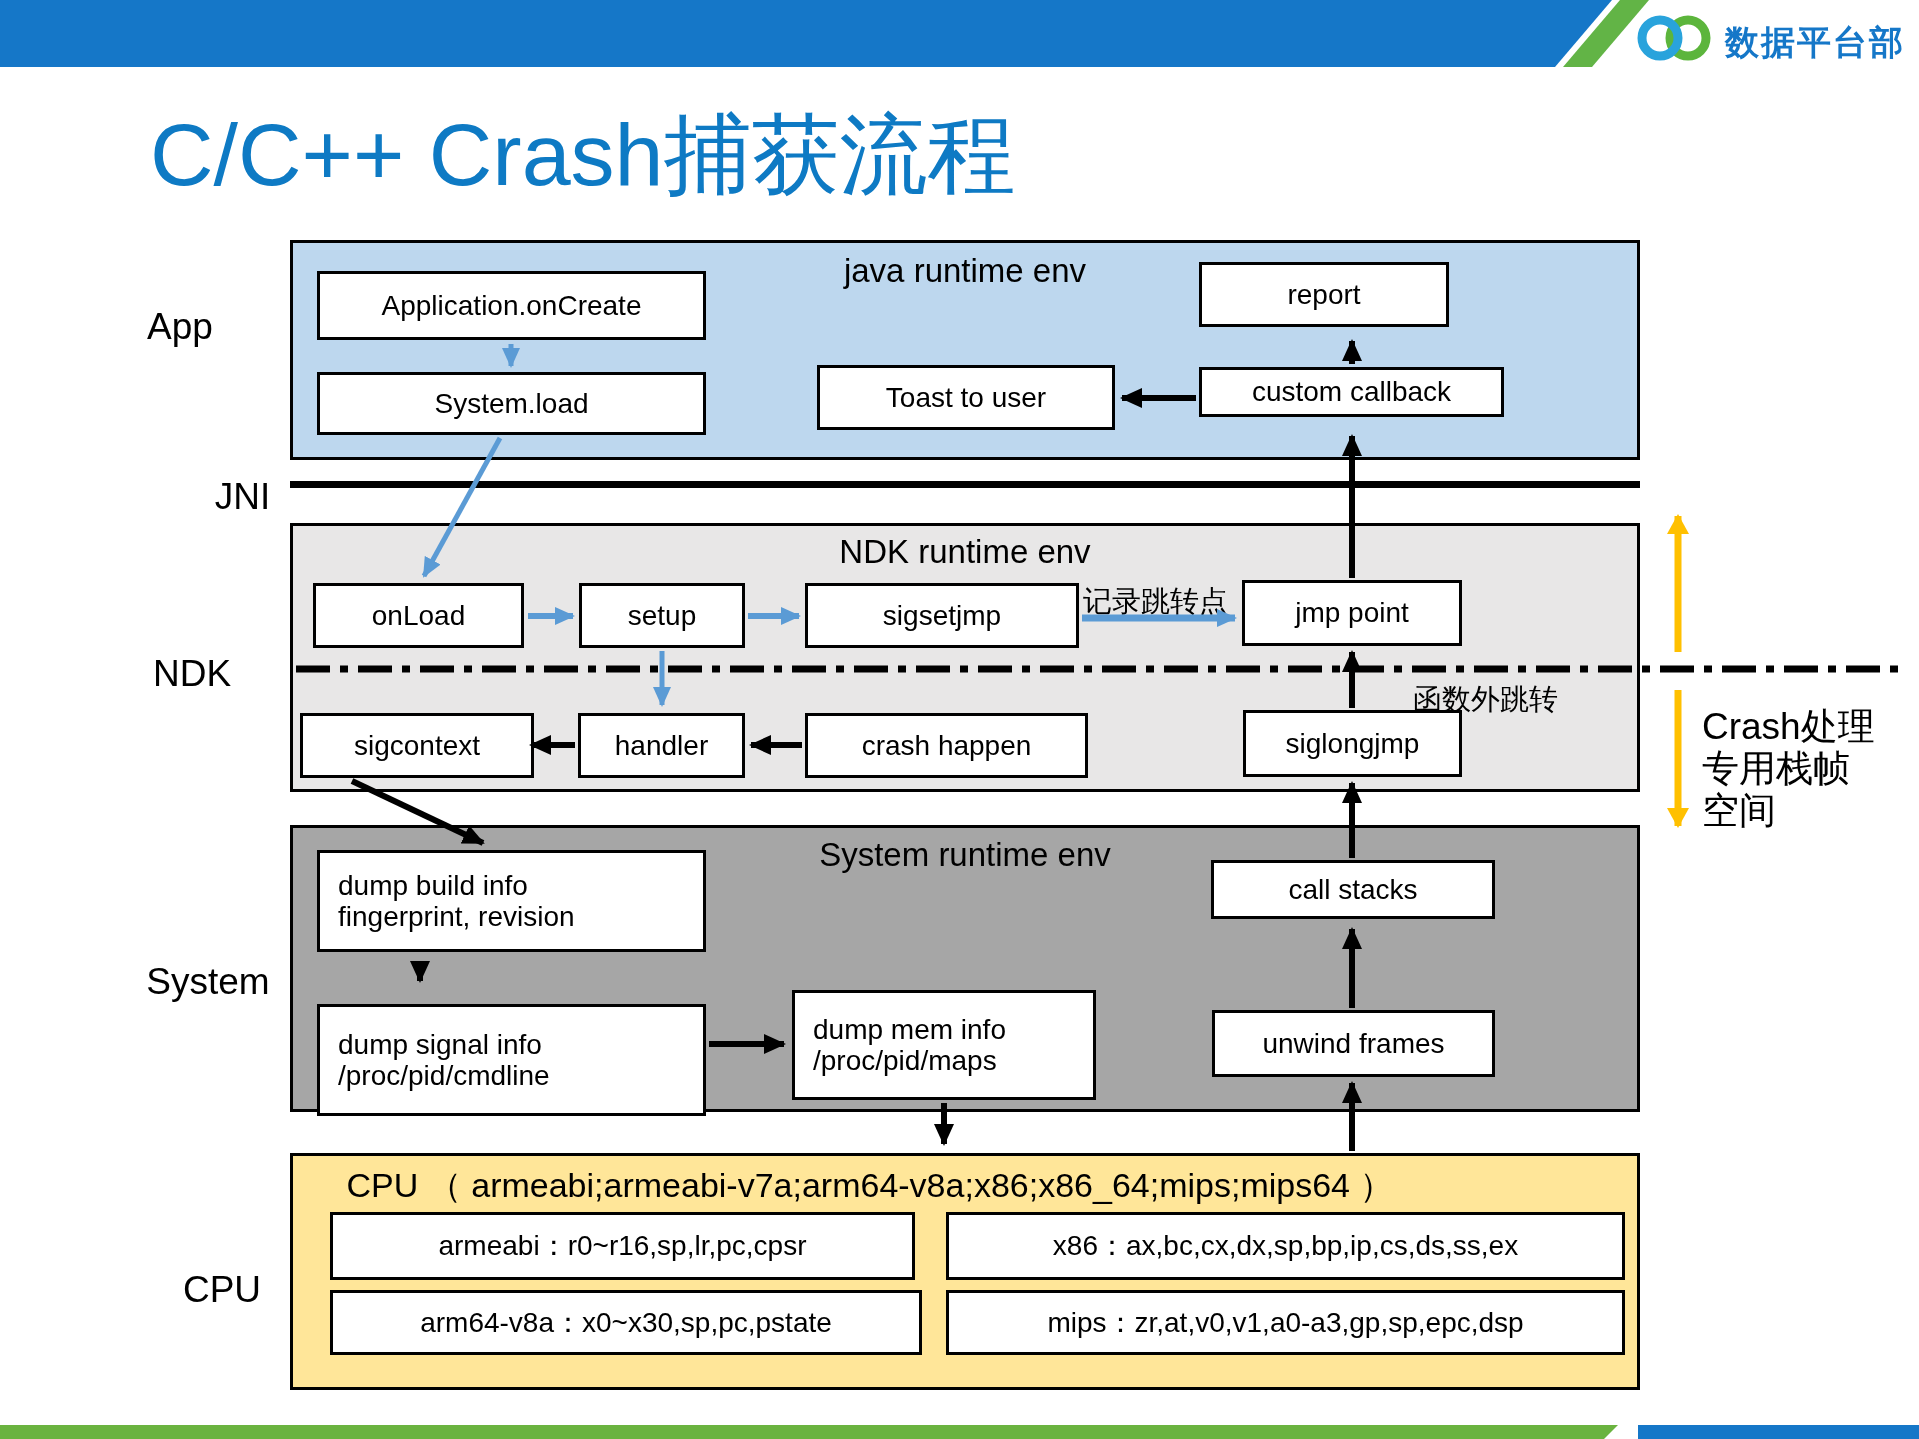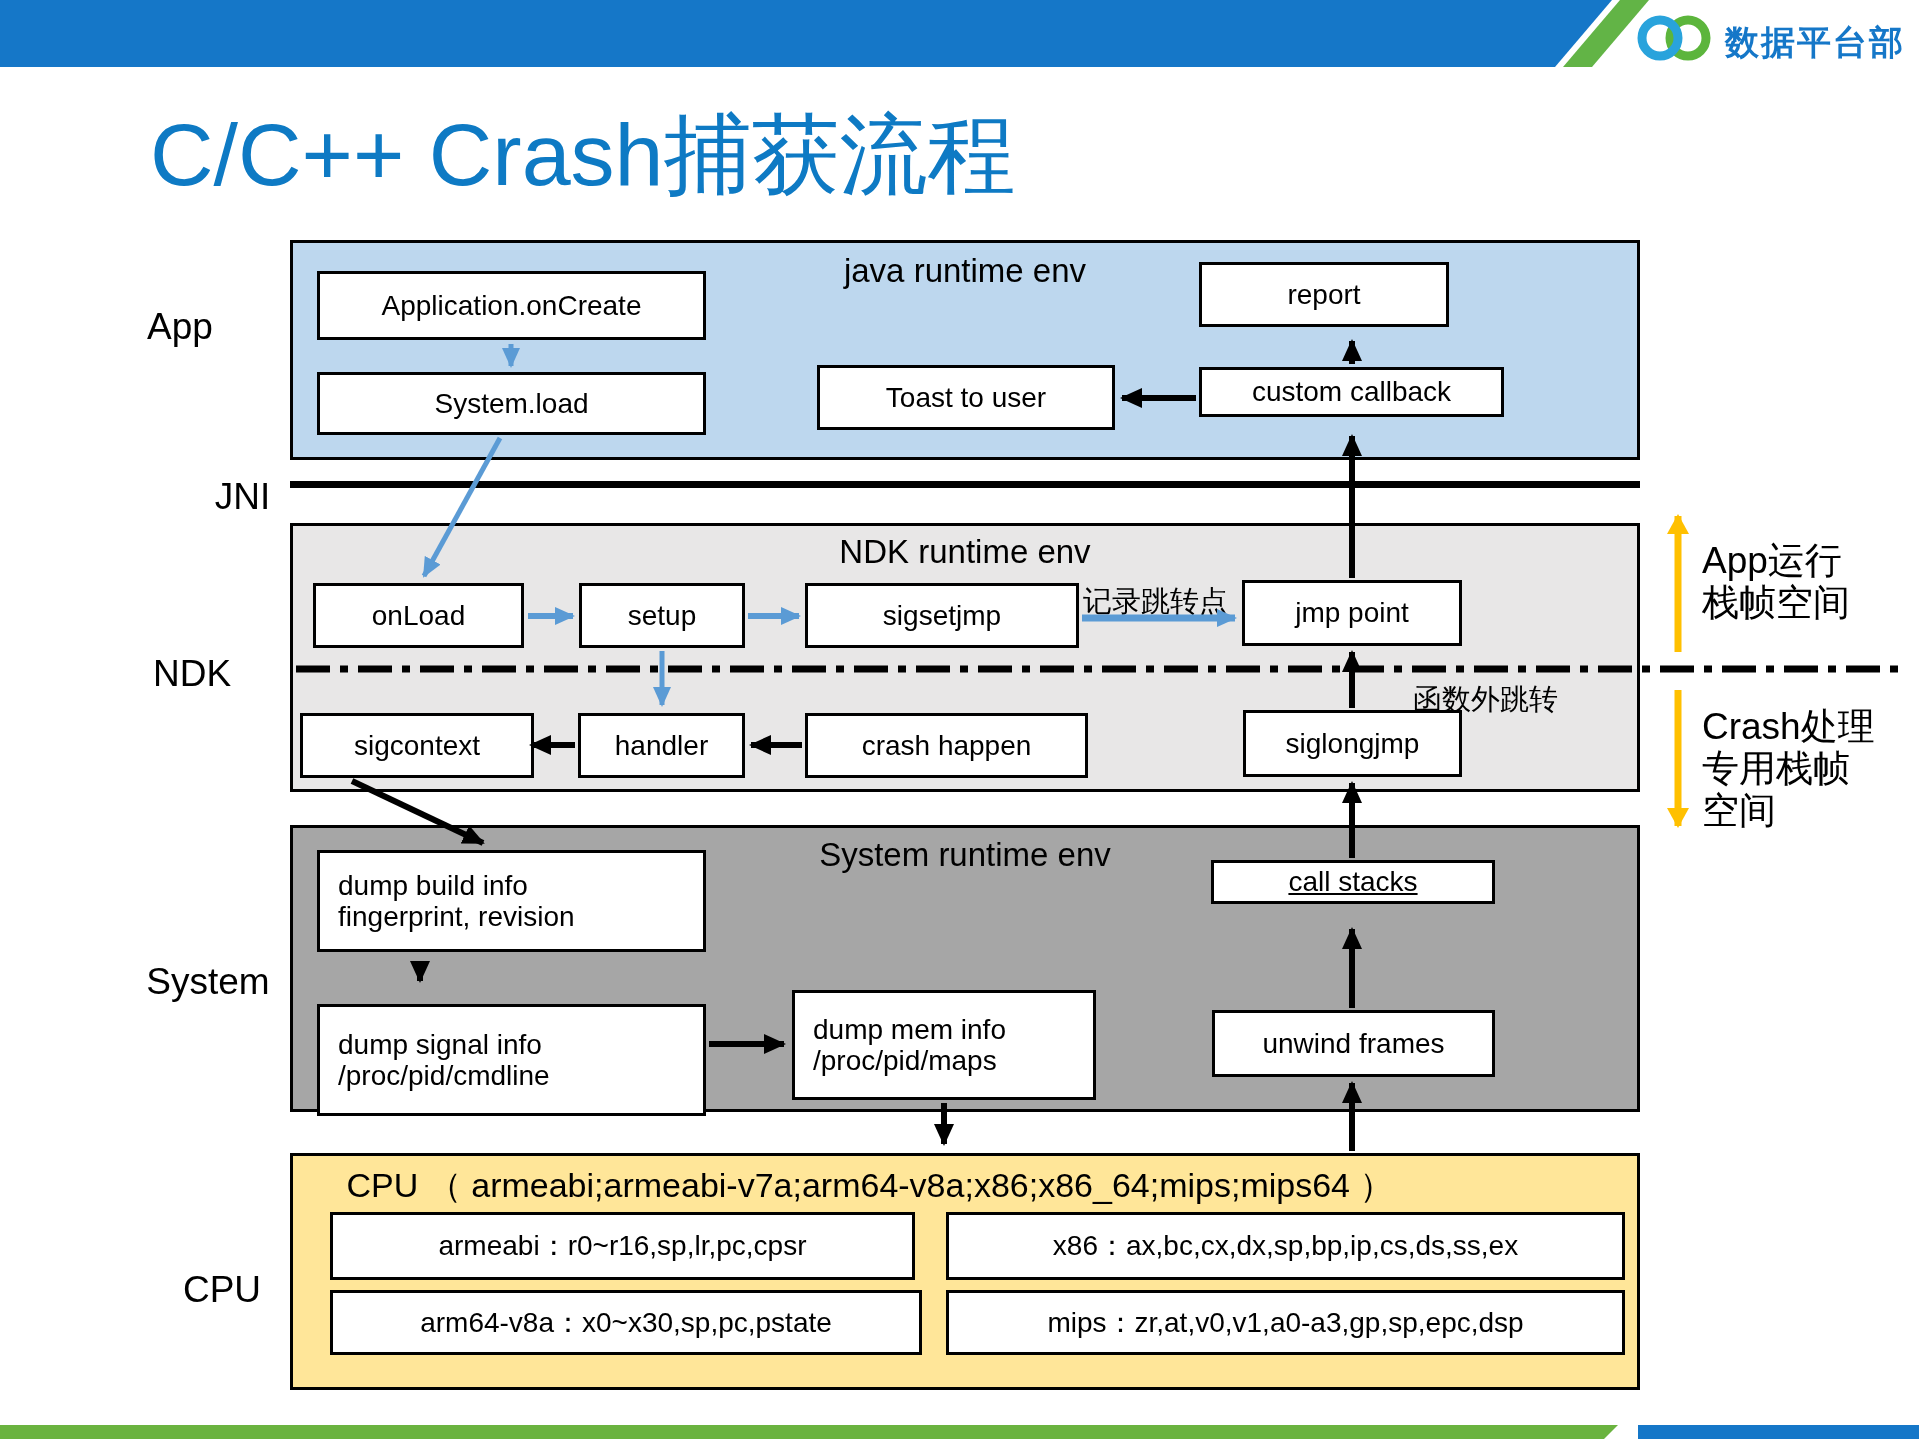--- a/index.html
+++ b/index.html
@@ -93,33 +93,29 @@
     <span>fingerprint, revision</span>
   </div>
   <div class="abs wbox two-line" style="left:317px;top:988px;width:389px;height:112px;margin-top:16px;">
     <span>dump signal info</span>
     <span>/proc/pid/cmdline</span>
   </div>
   <div class="abs wbox two-line" style="left:792px;top:990px;width:304px;height:110px;">
     <span>dump mem info</span>
     <span>/proc/pid/maps</span>
   </div>
-  <div class="abs wbox" style="left:1211px;top:860px;width:284px;height:44px;text-decoration:underline;">call stacks</div>
+  <div class="abs wbox" style="left:1211px;top:860px;width:284px;height:59px;">call stacks</div>
   <div class="abs wbox" style="left:1212px;top:1010px;width:283px;height:67px;">unwind frames</div>
 
   <div class="abs cpu-header" style="left:290px;top:1163px;width:1160px;">CPU （ armeabi;armeabi-v7a;arm64-v8a;x86;x86_64;mips;mips64 ）</div>
   <div class="abs wbox" style="left:330px;top:1212px;width:585px;height:68px;">armeabi：r0~r16,sp,lr,pc,cpsr</div>
   <div class="abs wbox" style="left:946px;top:1212px;width:679px;height:68px;">x86：ax,bc,cx,dx,sp,bp,ip,cs,ds,ss,ex</div>
   <div class="abs wbox" style="left:330px;top:1290px;width:592px;height:65px;">arm64-v8a：x0~x30,sp,pc,pstate</div>
   <div class="abs wbox" style="left:946px;top:1290px;width:679px;height:65px;">mips：zr,at,v0,v1,a0-a3,gp,sp,epc,dsp</div>
 
-  <div class="abs side-note" style="left:1702px;top:540px;">
-    <div>App运行</div>
-    <div>栈帧空间</div>
-  </div>
   <div class="abs side-note" style="left:1702px;top:706px;">
     <div>Crash处理</div>
     <div>专用栈帧</div>
     <div>空间</div>
   </div>
 
   <svg class="overlay">
     <defs>
       <marker id="hBlack" markerUnits="userSpaceOnUse" markerWidth="24" markerHeight="20" refX="20" refY="10" orient="auto">
         <path d="M0,0 L22,10 L0,20 Z" fill="#000"></path>

